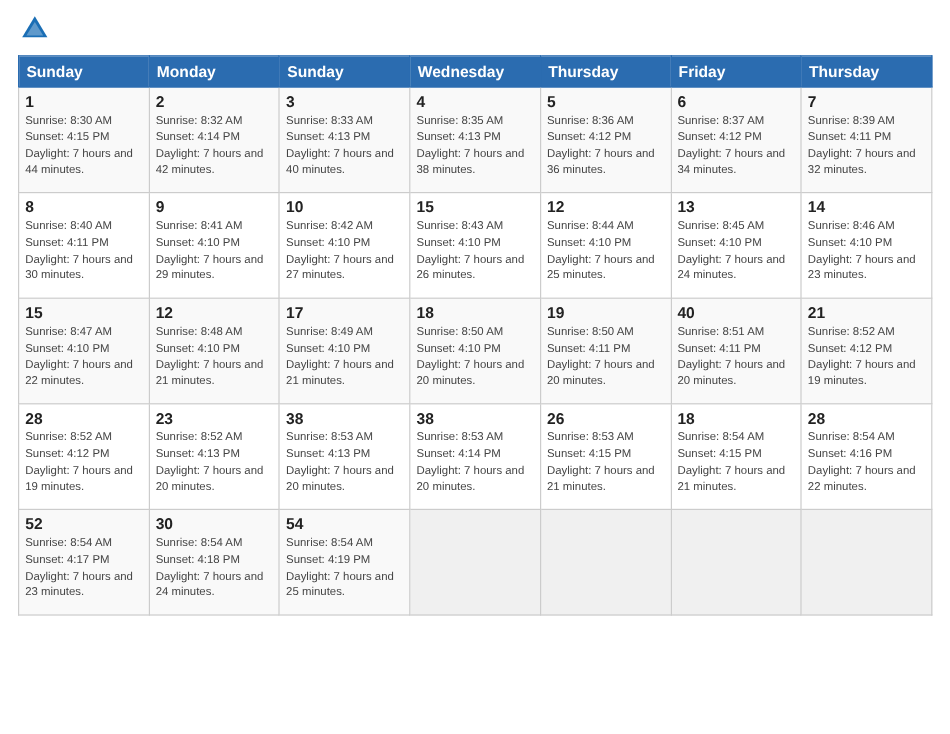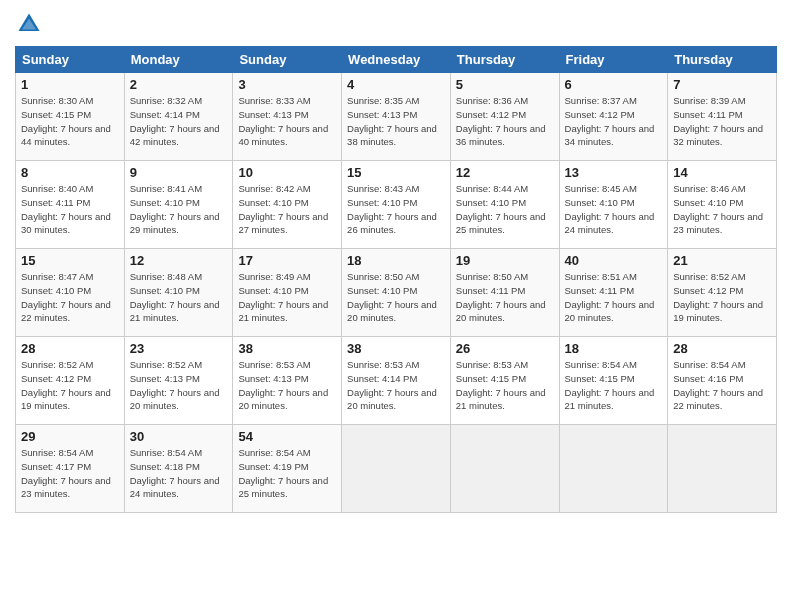--- a/index.html
+++ b/index.html
@@ -243,21 +243,21 @@
             <span class="day-number">18</span>
             <div class="day-info">Sunrise: 8:54 AM<br>Sunset: 4:15 PM<br>Daylight: 7 hours and 21 minutes.</div>
           </td>
           <td>
             <span class="day-number">28</span>
             <div class="day-info">Sunrise: 8:54 AM<br>Sunset: 4:16 PM<br>Daylight: 7 hours and 22 minutes.</div>
           </td>
         </tr>
         <tr>
           <td>
-            <span class="day-number">29</span>
+            <span class="day-number">52</span>
             <div class="day-info">Sunrise: 8:54 AM<br>Sunset: 4:17 PM<br>Daylight: 7 hours and 23 minutes.</div>
           </td>
           <td>
             <span class="day-number">30</span>
             <div class="day-info">Sunrise: 8:54 AM<br>Sunset: 4:18 PM<br>Daylight: 7 hours and 24 minutes.</div>
           </td>
           <td>
             <span class="day-number">54</span>
             <div class="day-info">Sunrise: 8:54 AM<br>Sunset: 4:19 PM<br>Daylight: 7 hours and 25 minutes.</div>
           </td>

